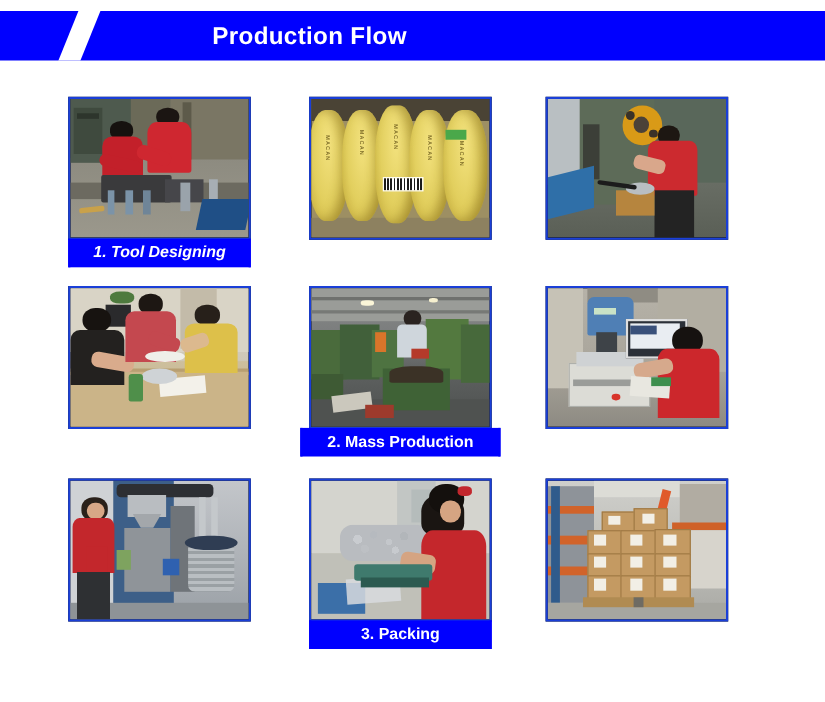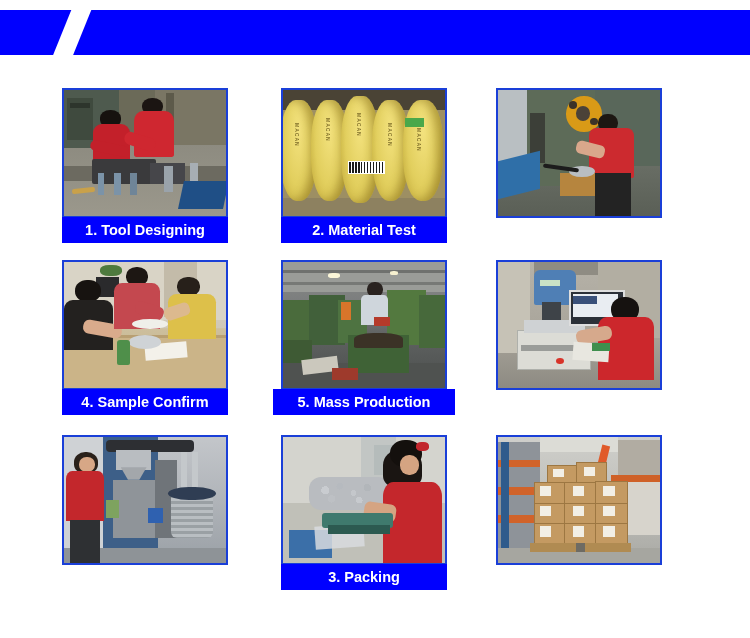--- a/index.html
+++ b/index.html
@@ -83,21 +83,21 @@
     border-left: 2px solid #0000ff;
     border-right: 2px solid #0000ff;
     width: 162px;
   }
   .cell-label.wide {
     width: 178px;
     margin-left: -8px;
   }
 
   
-  .col-1 { left: 62px; }
+  .col-1 { left: 62px; font-style: italic; }
   .col-2 { left: 281px; }
   .col-3 { left: 496px; }
   
   .row-1 { top: 10px; }
   .row-2 { top: 182px; }
   .row-3 { top: 357px; }
 
   
   .scene { position: absolute; inset: 0; }
   .sh { position: absolute; }
@@ -327,20 +327,21 @@
   .s9 .l32 { left:65%; top:71%; width:7%; height:8%; }
   .s9 .pallet{ left:20%; top:84%; width:62%; height:7%; background:#b08b52; }
   .s9 .pgap  { left:48%; top:84%; width:6%; height:7%; background:#6e6b63; }
   .s9 .floor { left:0; top:88%; width:100%; height:12%; background:#a6a6a0; }
 </style>
 </head>
 <body>
 
 <div class="header-banner">
   <div class="header-slash"></div>
+  <div class="header-title">Production Flow</div>
 </div>
 
 <div class="flow-grid">
 
   <div class="flow-cell col-1 row-1">
     <div class="cell-frame">
       <div class="scene s1">
         <div class="sh wallA"></div>
           <div class="sh wallB"></div>
           <div class="sh wallC"></div>
@@ -380,21 +381,20 @@
           <div class="sh coil c5"></div>
         <div class="sh txt t1">MACAN</div>
           <div class="sh txt t2">MACAN</div>
         <div class="sh txt t3">MACAN</div>
           <div class="sh txt t4">MACAN</div>
         <div class="sh txt t5">MACAN</div>
         <div class="sh bar"></div>
           <div class="sh grn"></div>
       </div>
     </div>
-    <div class="cell-label">2. Material Test</div>
   </div>
 
   <div class="flow-cell col-3 row-1">
     <div class="cell-frame">
       <div class="scene s3">
         <div class="sh wall"></div>
           <div class="sh mach"></div>
           <div class="sh mach2"></div>
         <div class="sh wheel"></div>
           <div class="sh hub"></div>
@@ -430,21 +430,20 @@
           <div class="sh a2"></div>
         <div class="sh h3"></div>
           <div class="sh b3"></div>
           <div class="sh a3"></div>
         <div class="sh plate"></div>
           <div class="sh paper"></div>
         <div class="sh coil"></div>
           <div class="sh bottle"></div>
       </div>
     </div>
-    <div class="cell-label">4. Sample Confirm</div>
   </div>
 
   <div class="flow-cell col-2 row-2">
     <div class="cell-frame">
       <div class="scene s5">
         <div class="sh roof"></div>
           <div class="sh beam1"></div>
           <div class="sh beam2"></div>
         <div class="sh lite"></div>
           <div class="sh lite2"></div>
@@ -458,21 +457,21 @@
           <div class="sh binR"></div>
           <div class="sh chips"></div>
         <div class="sh per"></div>
           <div class="sh perb"></div>
         <div class="sh org"></div>
           <div class="sh red"></div>
         <div class="sh pap"></div>
           <div class="sh cart"></div>
       </div>
     </div>
-    <div class="cell-label wide">5. Mass Production</div>
+    <div class="cell-label wide">2. Mass Production</div>
   </div>
 
   <div class="flow-cell col-3 row-2">
     <div class="cell-frame">
       <div class="scene s6">
         <div class="sh wallL"></div>
           <div class="sh wallR"></div>
           <div class="sh panel"></div>
         <div class="sh hood"></div>
           <div class="sh hlab"></div>

